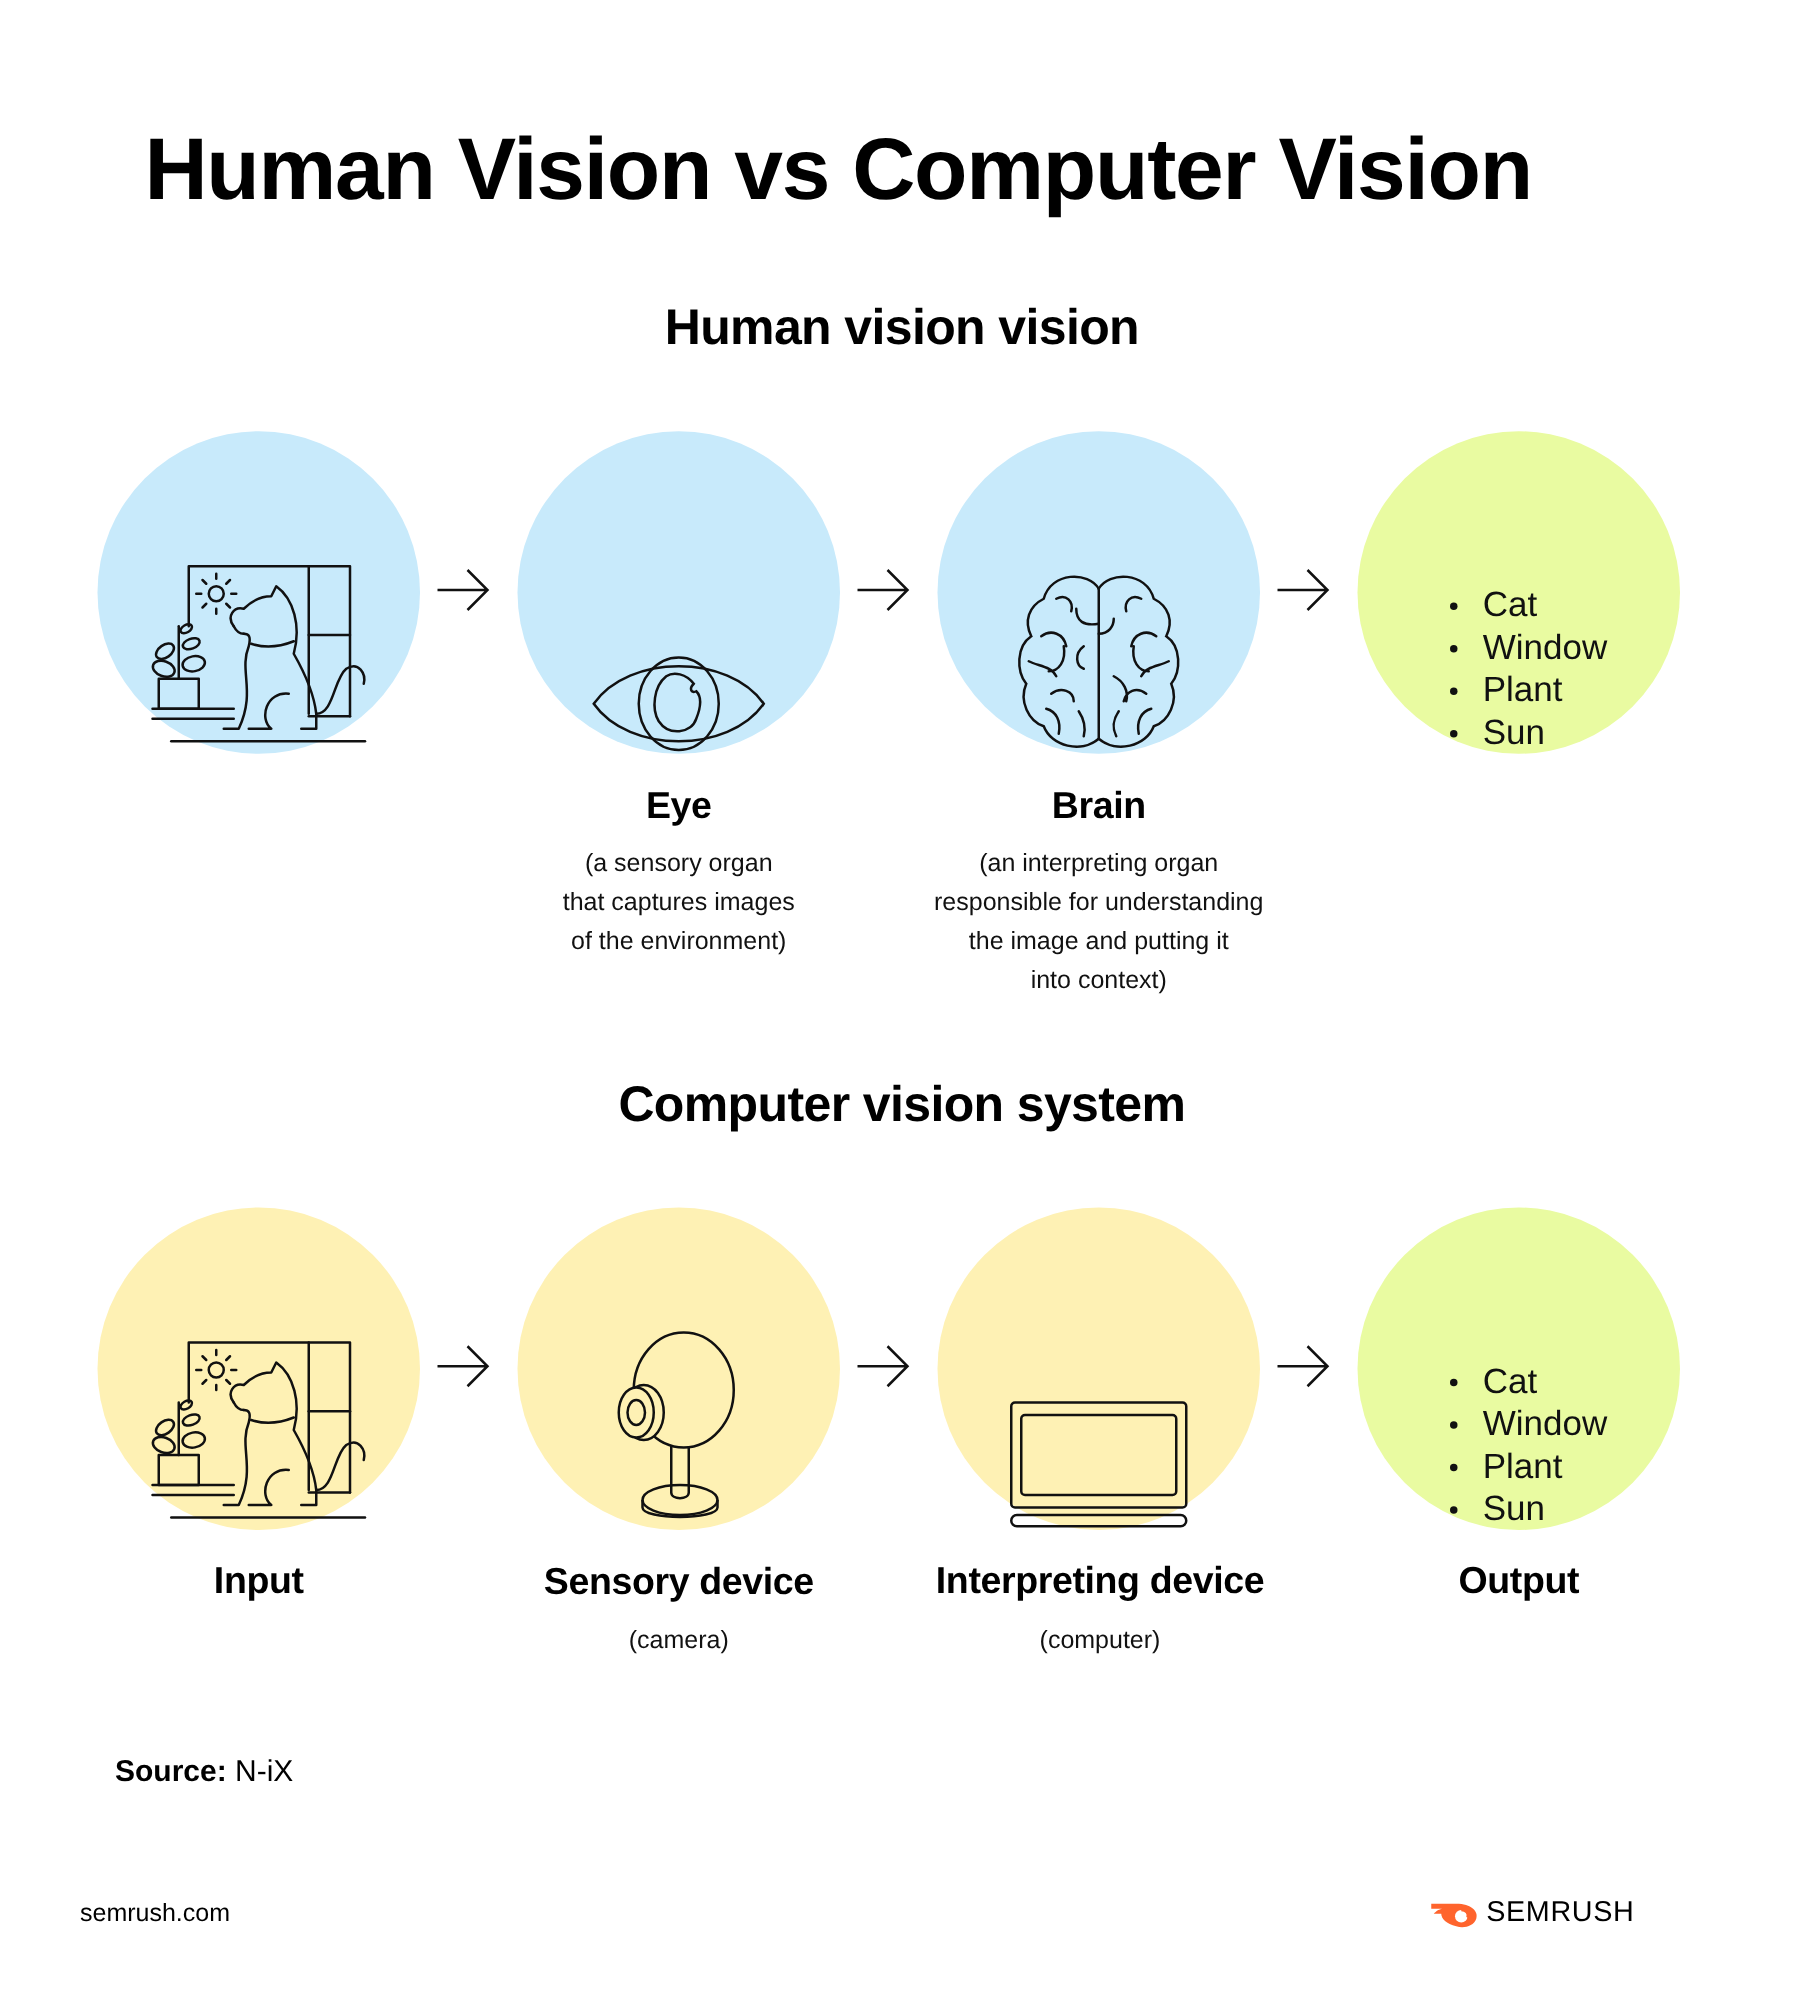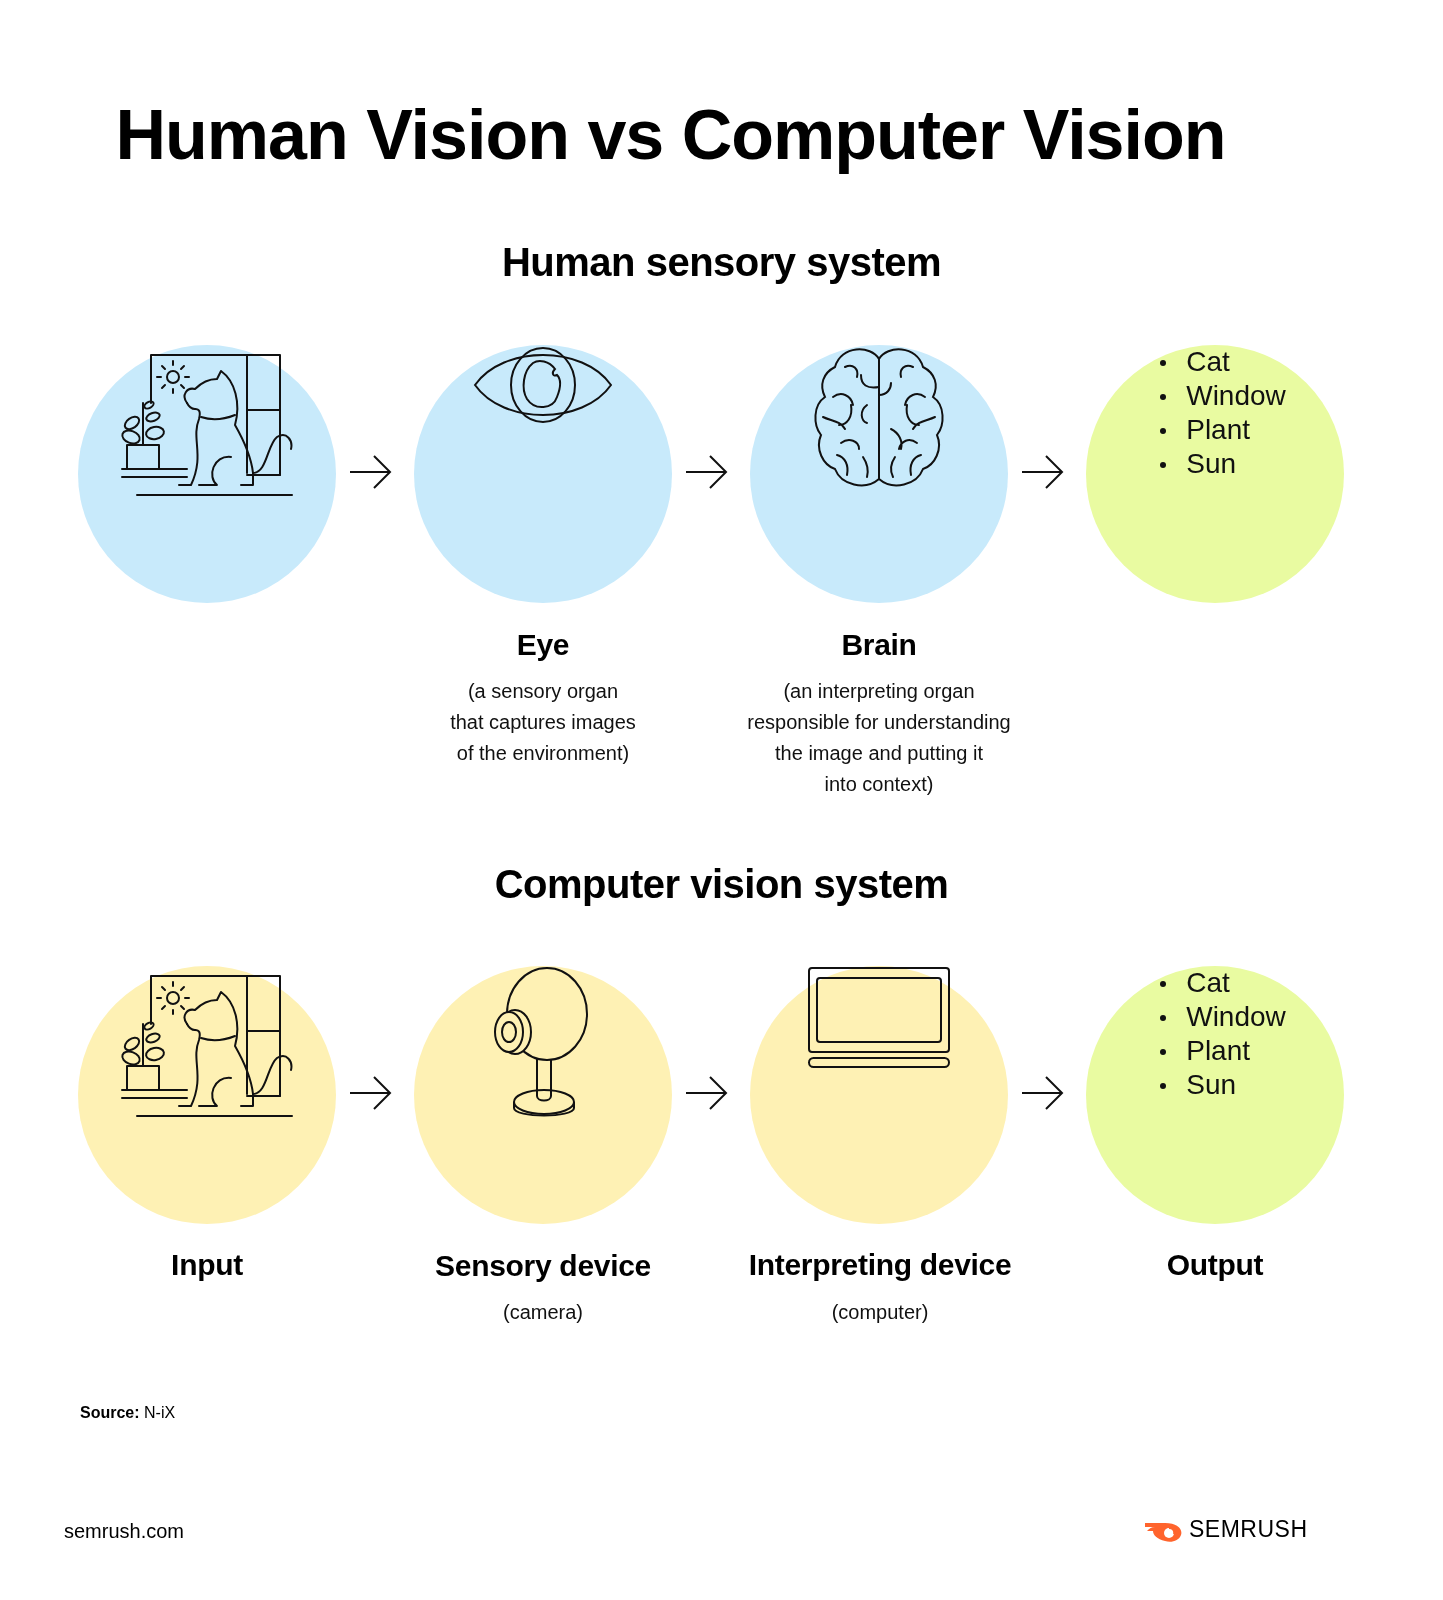--- a/index.html
+++ b/index.html
@@ -9,21 +9,21 @@
     .title {
       position: absolute; left: 0; width: 1341px; top: 95px;
       text-align: center; font-size: 70px; font-weight: bold; letter-spacing: -1px;
     }
     .section-title {
       position: absolute; left: 0; width: 1443px;
       text-align: center; font-size: 40px; font-weight: bold; letter-spacing: -0.5px;
     }
     .circle {
       position: absolute; width: 258px; height: 258px; border-radius: 50%;
-      display: flex; align-items: flex-start; justify-content: center;
+      display: flex; align-items: flex-end; justify-content: center;
     }
     .circle svg { overflow: visible; }
     .arrow { position: absolute; width: 46px; height: 40px; }
 
     .output-list {
       list-style: none; font-size: 28px; line-height: 34px; color: #111;
       margin-left: 14px;
     }
     .output-list li { position: relative; padding-left: 28px; }
     .output-list li::before {
@@ -32,32 +32,32 @@
     }
 
     .label {
       position: absolute; text-align: center; font-size: 30px; font-weight: bold;
       letter-spacing: -0.3px;
     }
     .desc {
       position: absolute; text-align: center; font-size: 20px; line-height: 31px; color: #111;
     }
 
-    .source { position: absolute; left: 80px; top: 1404px; font-size: 16px; }
+    .source { position: absolute; left: 92px; top: 1404px; font-size: 24px; }
     .source b { font-weight: bold; }
     .site { position: absolute; left: 64px; top: 1520px; font-size: 20px; }
     .logo { position: absolute; left: 1143px; top: 1516px; display: flex; align-items: center; gap: 6px; }
     .logo-text { font-size: 23px; font-weight: normal; letter-spacing: 0.5px; text-align: right; }
   </style>
 </head>
 <body>
 
 <div class="title">Human Vision vs Computer Vision</div>
 
-<div class="section-title" style="top:240px;">Human sensory system</div>
+<div class="section-title" style="top:240px;">Human vision vision</div>
 
 <div class="circle" style="left:78px; top:345px; background:#C8EAFB;">
   <svg width="180" height="160" viewBox="0 0 180 160" fill="none" stroke="#111" stroke-width="2" stroke-linecap="round" stroke-linejoin="round">
 
     <path d="M34 58 V 10 H 163 V 130"></path>
     <line x1="130" y1="10" x2="130" y2="128"></line>
     <line x1="130" y1="65" x2="163" y2="65"></line>
     <line x1="130" y1="130" x2="163" y2="130"></line>
 
     <circle cx="56" cy="32" r="6"></circle>

